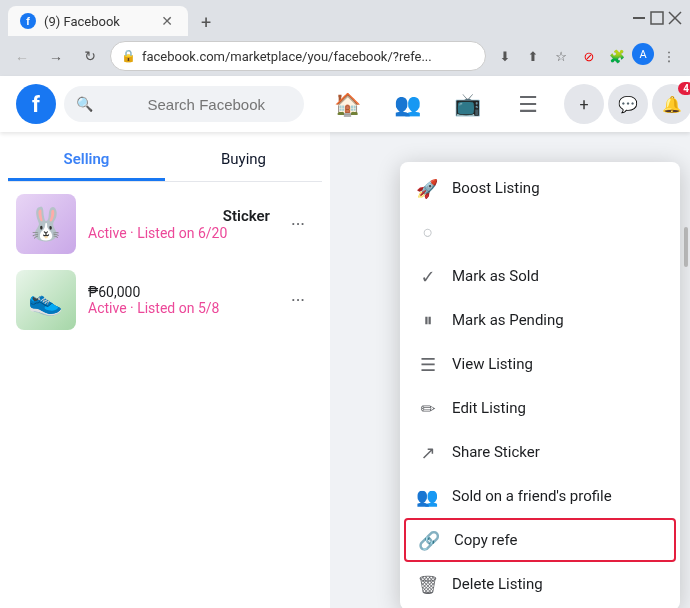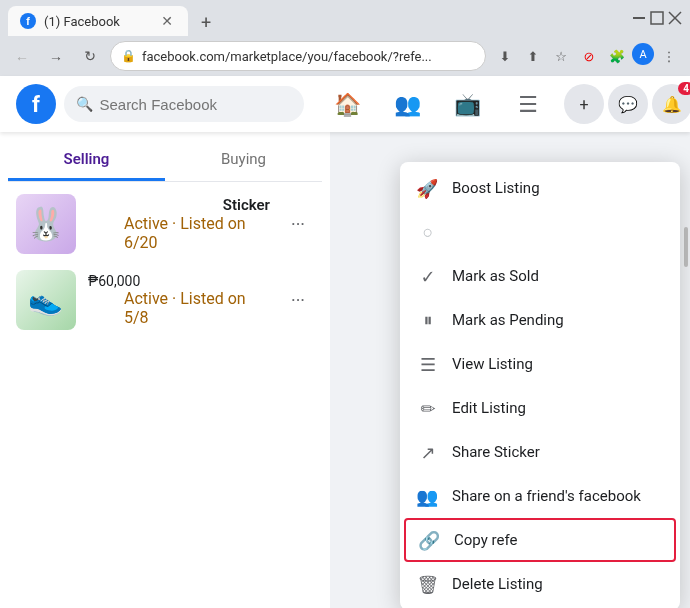--- a/index.html
+++ b/index.html
@@ -20,44 +20,44 @@
     .url-bar span { overflow: hidden; text-overflow: ellipsis; white-space: nowrap; }
     .lock-icon { color: #555; font-size: 12px; }
     .addr-actions { display: flex; gap: 2px; }
     .addr-btn { width: 26px; height: 26px; display: flex; align-items: center; justify-content: center; color: #555; font-size: 13px; cursor: pointer; border-radius: 50%; }
 
     
     .fb-nav { background: white; height: 56px; display: flex; align-items: center; padding: 0 16px; gap: 8px; box-shadow: 0 2px 4px rgba(0,0,0,0.1); position: relative; z-index: 10; }
     .fb-logo { width: 40px; height: 40px; background: #1877f2; border-radius: 50%; display: flex; align-items: center; justify-content: center; color: white; font-size: 22px; font-weight: bold; flex-shrink: 0; }
     .search-box { background: #f0f2f5; border-radius: 20px; height: 36px; display: flex; align-items: center; padding: 0 12px; gap: 6px; min-width: 240px; }
     .search-icon { color: #65676b; font-size: 14px; }
-    .search-input { background: transparent; border: none; outline: none; font-size: 15px; color: #65676b; width: 100%; }
+    .search-input { background: transparent; border: none; outline: none; font-size: 15px; color: #65676b; width: 100%; margin-left: 48px; }
     .nav-icons { margin-left: auto; display: flex; align-items: center; gap: 4px; }
     .nav-icon-btn { width: 40px; height: 40px; background: #e4e6eb; border-radius: 50%; display: flex; align-items: center; justify-content: center; color: #333; font-size: 16px; cursor: pointer; position: relative; flex-shrink: 0; }
     .badge { position: absolute; top: -2px; right: -2px; background: #e41e3f; color: white; border-radius: 10px; font-size: 10px; font-weight: bold; padding: 1px 4px; min-width: 16px; text-align: center; }
     .nav-center { display: flex; gap: 4px; margin-left: 8px; }
     .nav-center-btn { width: 56px; height: 48px; display: flex; align-items: center; justify-content: center; color: #65676b; font-size: 22px; cursor: pointer; border-radius: 8px; position: relative; }
 
     
     .content { display: flex; height: calc(608px - 36px - 40px - 56px); background: #f0f2f5; position: relative; }
 
     
     .listings-panel { width: 330px; background: white; padding: 8px; overflow-y: auto; }
     .listing-item { display: flex; align-items: center; padding: 8px; border-radius: 8px; gap: 12px; cursor: pointer; position: relative; }
     .listing-thumb { width: 60px; height: 60px; border-radius: 8px; object-fit: cover; flex-shrink: 0; overflow: hidden; }
     .listing-info { flex: 1; }
     .listing-name { font-size: 15px; font-weight: 600; color: #1c1e21; text-align: right; }
     .listing-price { font-size: 14px; color: #1c1e21; }
-    .listing-status { font-size: 16px; color: #a16207; margin-left: 36px; }
+    .listing-status { font-size: 14px; color: #ec4899; }
     .listing-more-btn { width: 32px; height: 32px; border-radius: 50%; display: flex; align-items: center; justify-content: center; color: #65676b; font-size: 18px; cursor: pointer; }
 
     
     .panel-tabs { display: flex; border-bottom: 1px solid #e4e6eb; margin-bottom: 4px; }
-    .panel-tab { flex: 1; text-align: center; padding: 10px; font-size: 15px; color: #737373; cursor: pointer; border-bottom: 3px solid transparent; }
-    .panel-tab.active { color: #4c1d95; border-bottom-color: #1877f2; font-weight: 600; }
+    .panel-tab { flex: 1; text-align: center; padding: 10px; font-size: 15px; color: #0f172a; cursor: pointer; border-bottom: 3px solid transparent; }
+    .panel-tab.active { color: #3b82f6; border-bottom-color: #1877f2; font-weight: 600; }
 
     
     .sticker-bg { width: 100%; height: 100%; background: linear-gradient(135deg, #e8d5f5, #c9a8e8); display: flex; align-items: center; justify-content: center; }
     .sticker-figure { font-size: 32px; }
 
     
     .shoes-bg { width: 100%; height: 100%; background: linear-gradient(135deg, #e8f5e9, #a5d6a7); display: flex; align-items: center; justify-content: center; }
     .shoes-figure { font-size: 28px; }
 
     
@@ -82,21 +82,21 @@
   </style>
 </head>
 <body>
 
 <div>
 
   <div class="title-bar">
     <div class="tab-area">
       <div class="tab">
         <div class="tab-favicon">f</div>
-        <span class="tab-title">(1) Facebook</span>
+        <span class="tab-title">(9) Facebook</span>
         <span class="tab-close">✕</span>
       </div>
       <div class="new-tab-btn">+</div>
     </div>
     <div class="window-controls">
       <svg width="14" height="14" viewBox="0 0 14 14">
           <rect x="1" y="6" width="12" height="2" fill="#555"></rect>
         </svg>
       <svg width="14" height="14" viewBox="0 0 14 14">
           <rect x="1" y="1" width="12" height="12" fill="none" stroke="#555" stroke-width="1.5"></rect>
@@ -220,21 +220,21 @@
         <span class="menu-text">Edit Listing</span>
       </div>
 
       <div class="menu-item">
         <span class="menu-icon">↗</span>
         <span class="menu-text">Share Sticker</span>
       </div>
 
       <div class="menu-item">
         <span class="menu-icon">👥</span>
-        <span class="menu-text">Share on a friend's facebook</span>
+        <span class="menu-text">Sold on a friend's profile</span>
       </div>
 
       <div class="menu-item highlighted">
         <span class="menu-icon">🔗</span>
         <span class="menu-text">Copy refe</span>
       </div>
 
       <div class="menu-item">
         <span class="menu-icon">🗑</span>
         <span class="menu-text">Delete Listing</span>

